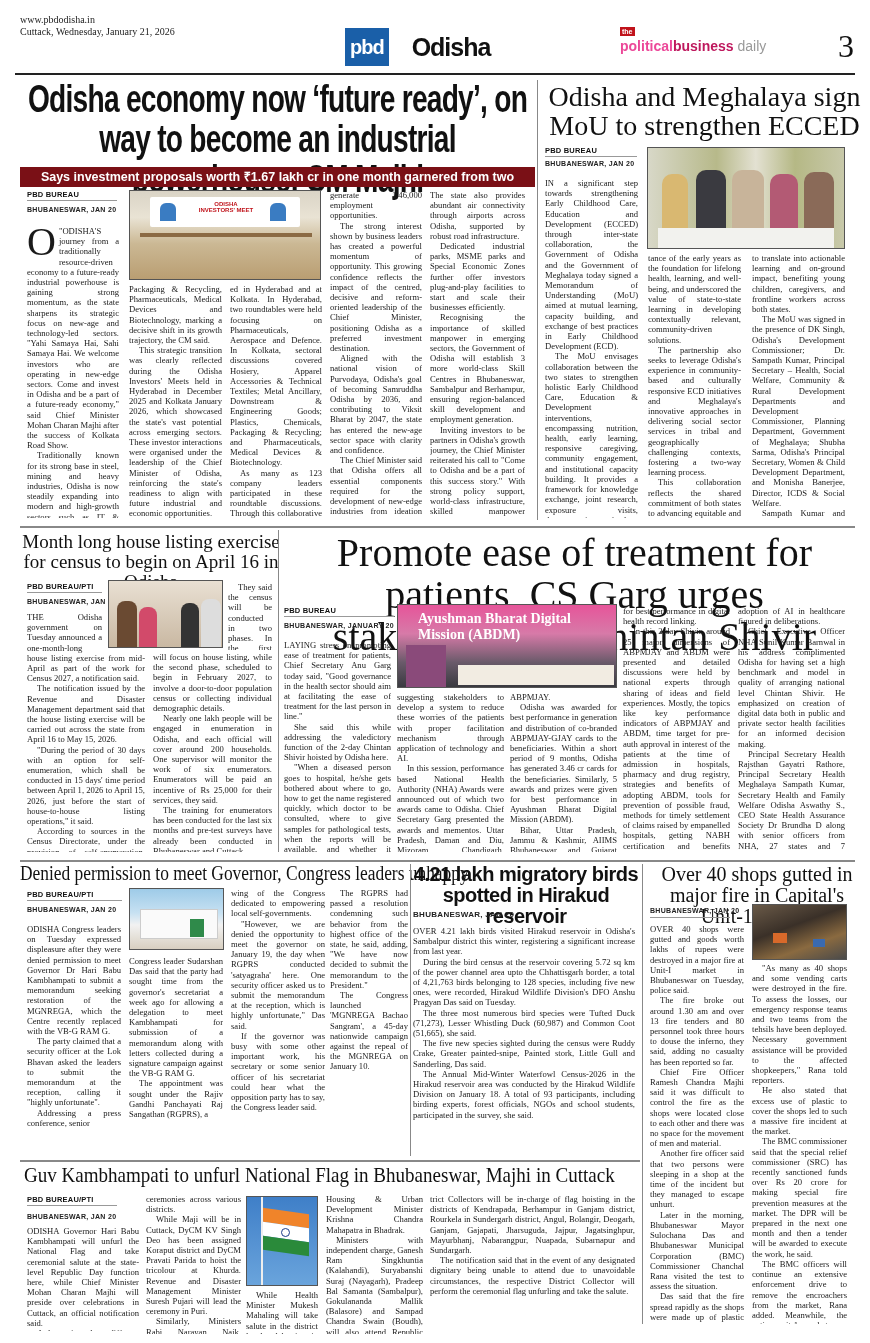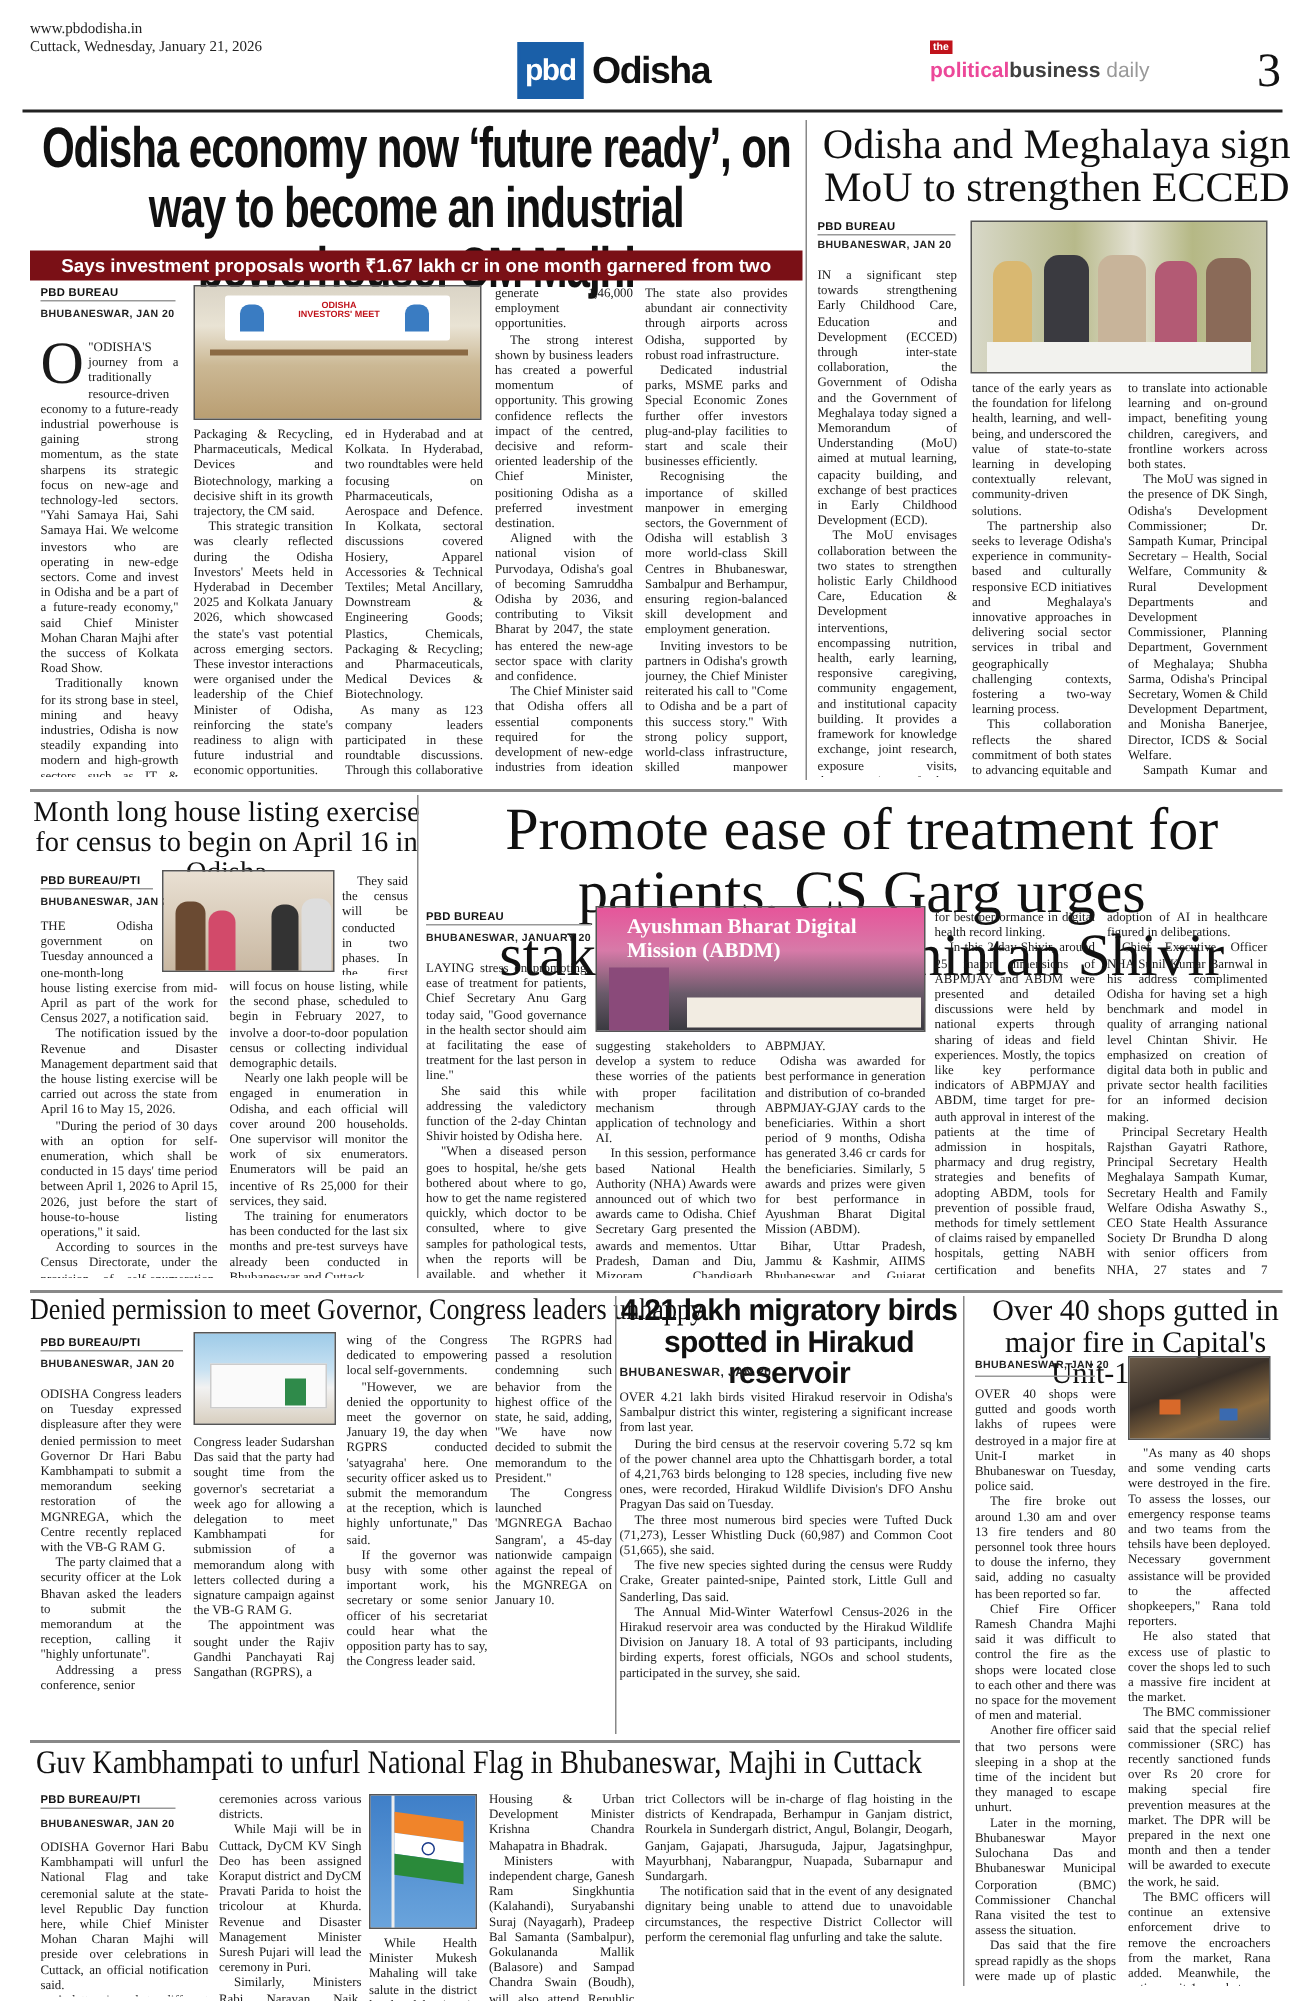--- a/index.html
+++ b/index.html
@@ -1,25 +1,25 @@
 <!DOCTYPE html>
 <html><head>
 <meta charset="utf-8">
 <style>
 *{box-sizing:border-box;margin:0;padding:0}
 body{width:870px;height:1343px;background:#fff;font-family:"DejaVu Serif",serif;color:#111;position:relative;overflow:hidden}
 .abs{position:absolute}
 .masthead-left{left:20px;top:14px;font-family:"Liberation Serif",serif;font-size:10px;line-height:12px;color:#222}
 .masthead-left .url{}
-.logo{left:345px;top:28px;display:flex;align-items:center;gap:6px}
+.logo{left:345px;top:28px;display:flex;align-items:center;gap:23px}
 .logo .pbd{background:#1a5fa8;color:#fff;font-family:"Liberation Sans",sans-serif;font-weight:bold;font-size:20px;padding:0 3px;line-height:34px;letter-spacing:-1px;border:2px solid #1a5fa8}
 .logo .od{font-family:"Liberation Sans",sans-serif;font-weight:bold;font-size:25px;letter-spacing:-1px;color:#111}
 .brand{left:620px;top:38px;font-family:"Liberation Sans",sans-serif;font-size:14px;font-weight:bold}
 .brand .the{position:absolute;top:-11px;left:0;background:#c0131b;color:#fff;font-size:7px;padding:0 2px;line-height:9px}
-.brand .pol{color:#ec4899}.brand .bus{color:#404040}.brand .daily{color:#999;font-weight:normal}
+.brand .pol{color:#ec4899}.brand .bus{color:#be185d}.brand .daily{color:#999;font-weight:normal}
 .pageno{left:838px;top:30px;font-family:"Liberation Serif",serif;font-size:32px;line-height:32px}
 .rule{left:15px;top:73px;width:840px;height:2px;background:#222}
 .hl-sans{font-family:"Liberation Sans",sans-serif;font-weight:bold;letter-spacing:-1px;line-height:1.05;text-align:center;transform-origin:left top}
 .hl-serif{font-family:"Liberation Serif",serif;line-height:1.05;text-align:center}
 .byline{font-family:"Liberation Sans",sans-serif;font-weight:bold;font-size:7.5px;letter-spacing:.2px;color:#111}
 .dateline{font-family:"Liberation Sans",sans-serif;font-size:7px;font-weight:bold;color:#222;letter-spacing:.3px}
 .hr-thin{height:1px;background:#999}
 .col{font-family:"Liberation Serif",serif;font-size:8.6px;line-height:10.2px;text-align:justify;color:#1a1a1a}
 .col p{text-indent:10px}
 .col p.noindent{text-indent:0}

